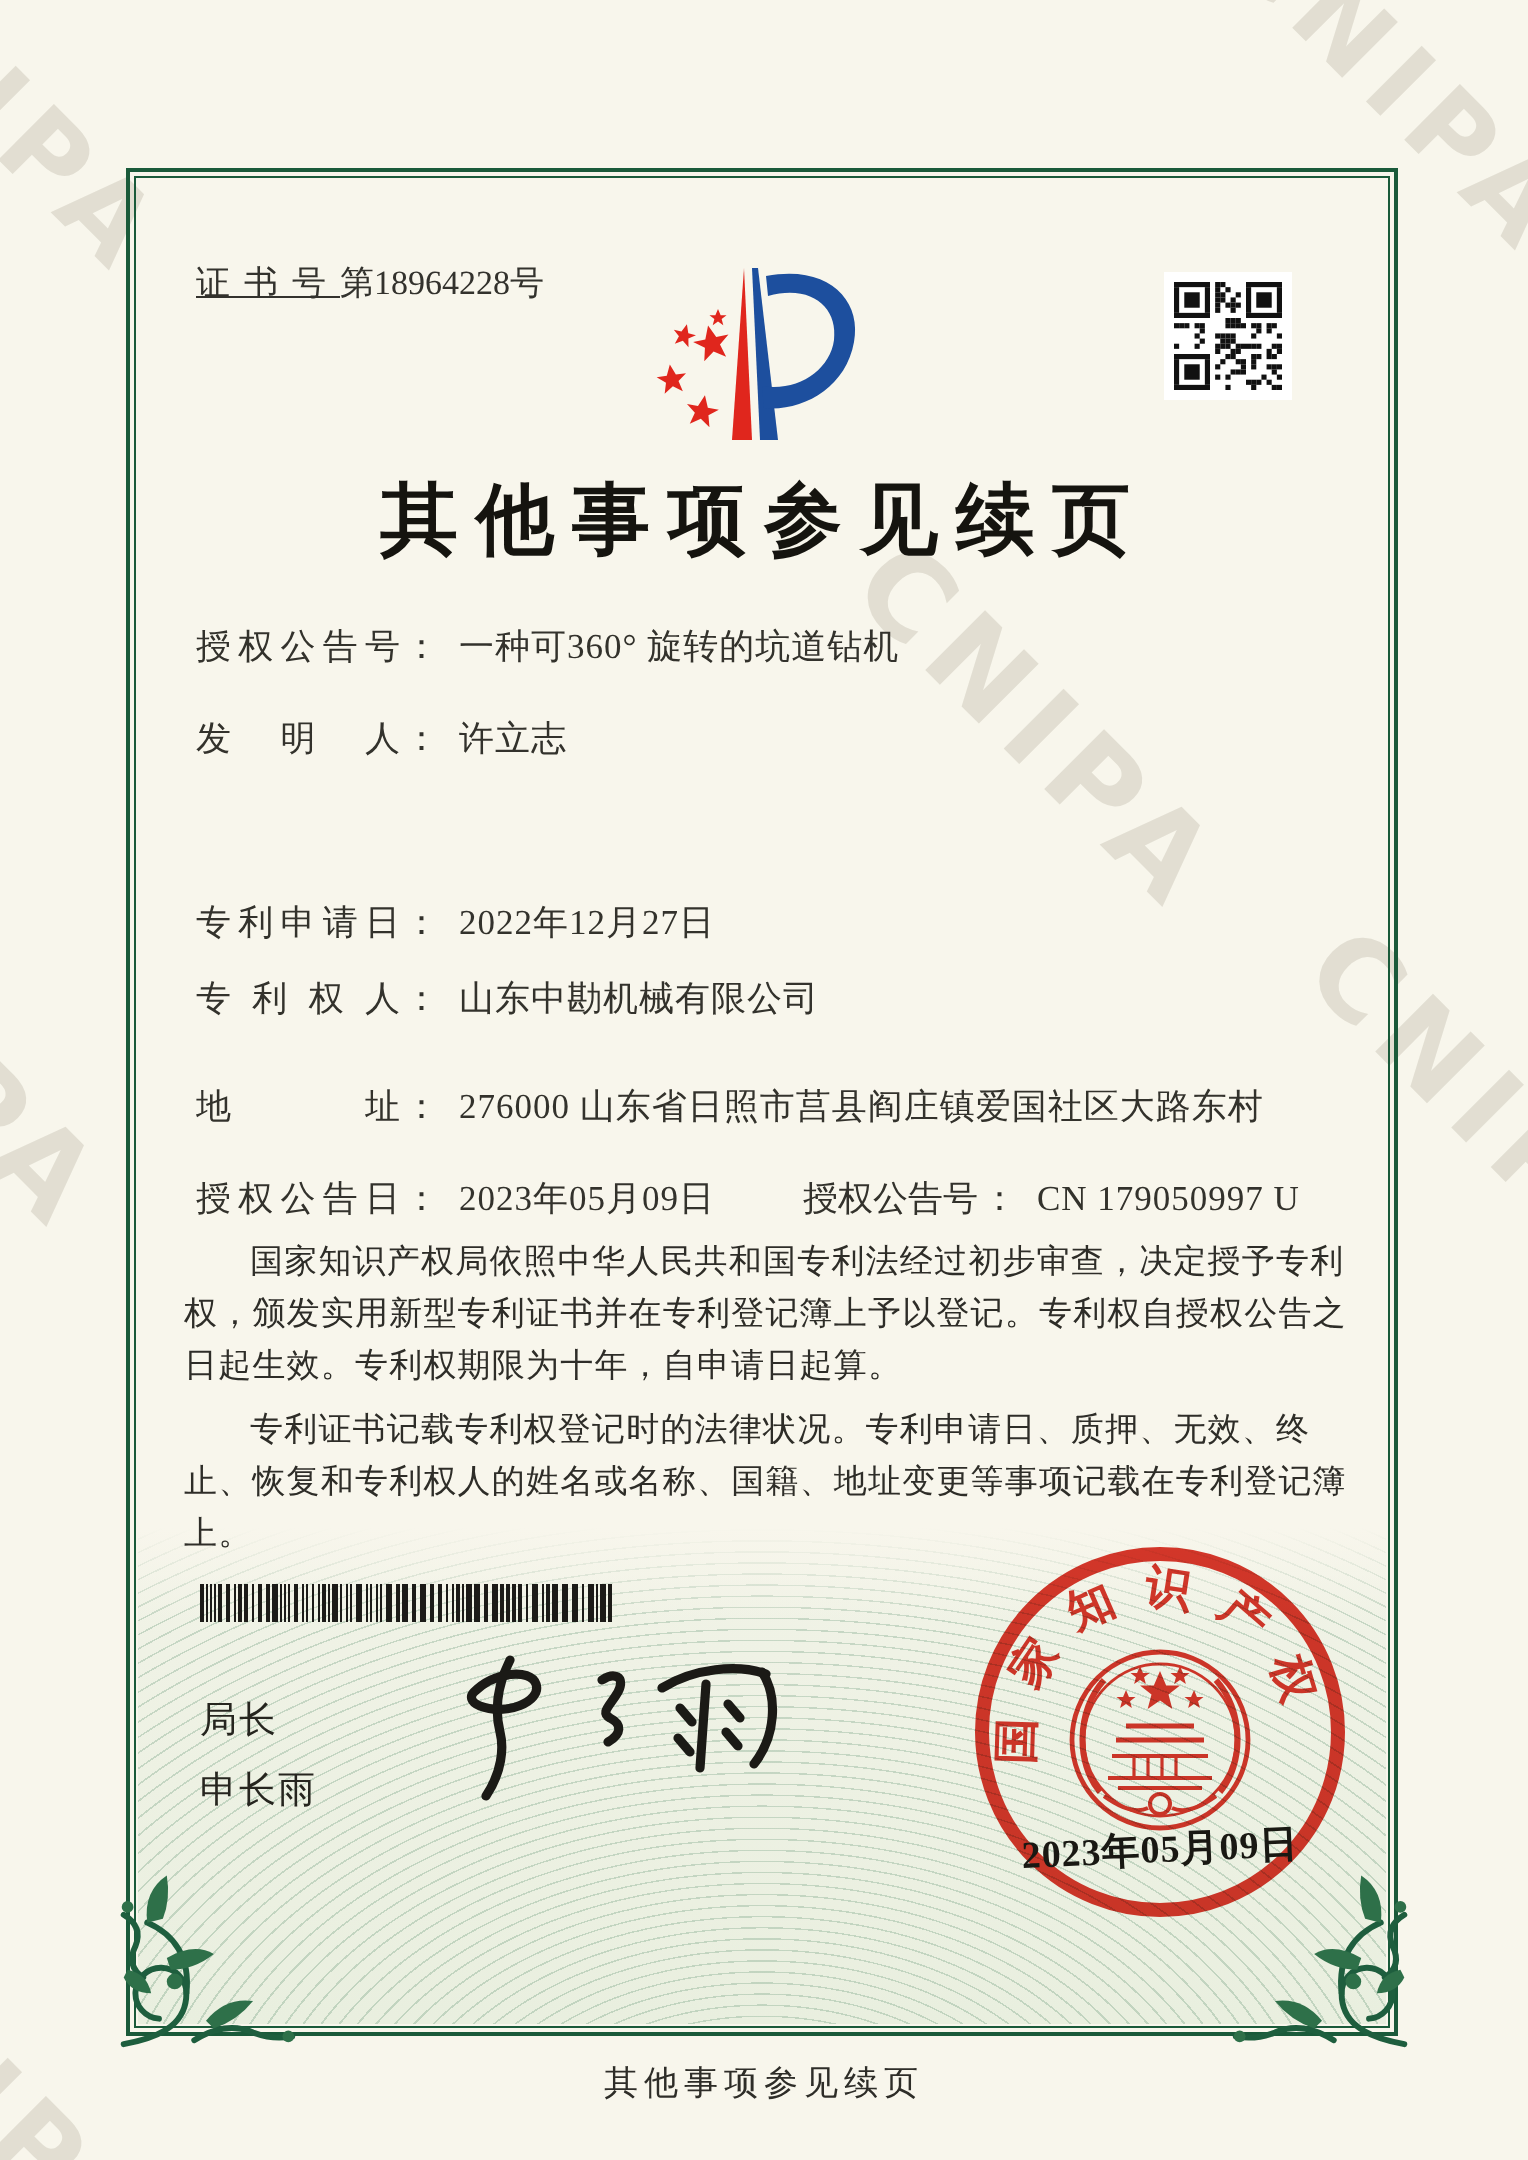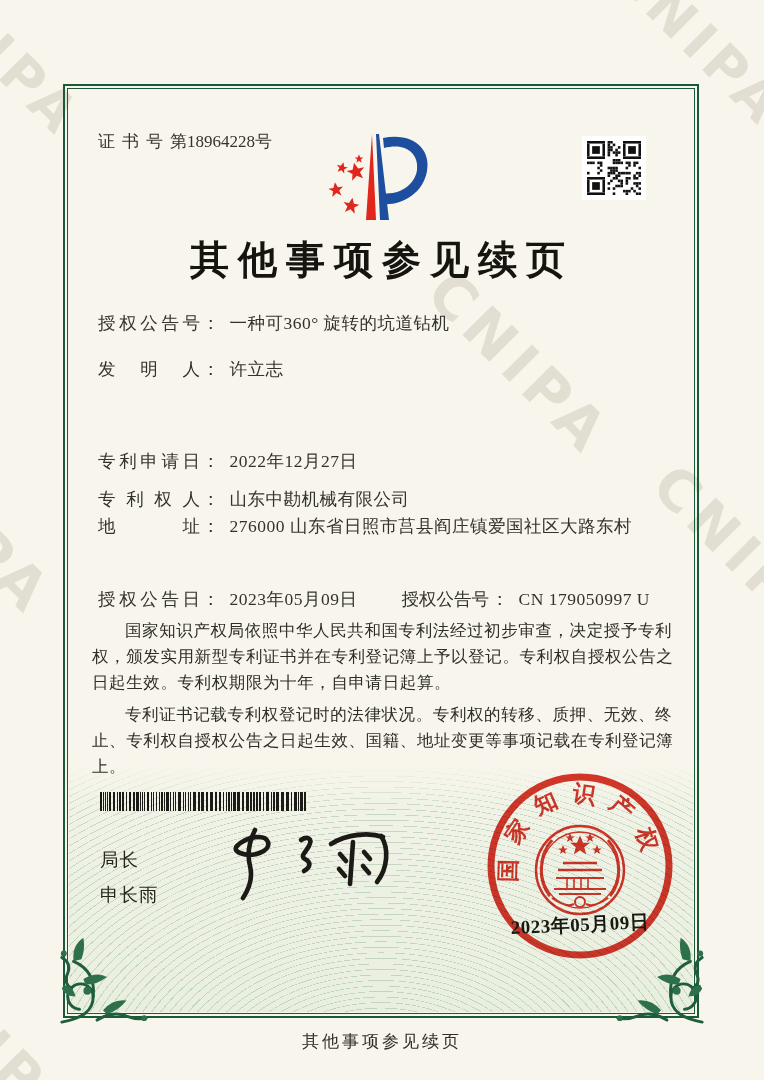--- a/index.html
+++ b/index.html
@@ -25,21 +25,21 @@
        repeating-radial-gradient(1100px 760px at 50% 132%,
           rgba(35,105,65,0.20) 0 1px, rgba(35,105,65,0) 1px 8px),
        linear-gradient(#f1f3e7,#e9efdf);}
   .guilloche::before{content:"";position:absolute;left:0;right:0;top:0;height:46px;
        background:linear-gradient(var(--paper),rgba(248,246,236,0));}
 
   .flourish{position:absolute;z-index:3;}
 
   
   .certno{position:absolute;left:98px;top:130px;font-size:17px;color:#33322d;z-index:2;}
-  .certno .sp{letter-spacing:7px;}
+  .certno .sp{letter-spacing:7px;text-decoration:underline;}
   .logo{position:absolute;left:296px;top:126px;z-index:2;}
   .qr{position:absolute;left:582px;top:136px;width:64px;height:64px;background:#fff;
       padding:5px;z-index:2;}
   .qr svg{display:block;width:54px;height:54px;}
 
   .title{position:absolute;left:0;right:0;top:233px;text-align:center;
      font-size:39px;font-weight:bold;letter-spacing:9px;color:#15140f;z-index:2;}
 
   
   .frow{position:absolute;left:98px;font-size:17.5px;color:#33322c;z-index:2;white-space:nowrap;}
@@ -272,30 +272,30 @@
   </div>
   <div class="frow" style="top:357px">
     <span class="flabel">发明人</span><span class="fcolon">：</span><span class="fval">许立志</span>
   </div>
   <div class="frow" style="top:449px">
     <span class="flabel">专利申请日</span><span class="fcolon">：</span><span class="fval">2022年12月27日</span>
   </div>
   <div class="frow" style="top:487px">
     <span class="flabel">专利权人</span><span class="fcolon">：</span><span class="fval">山东中勘机械有限公司</span>
   </div>
-  <div class="frow" style="top:514px">
+  <div class="frow" style="top:541px">
     <span class="flabel">地址</span><span class="fcolon">：</span><span class="fval">276000 山东省日照市莒县阎庄镇爱国社区大路东村</span>
   </div>
   <div class="frow" style="top:587px">
     <span class="flabel">授权公告日</span><span class="fcolon">：</span><span class="fval">2023年05月09日</span><span class="fgap"></span><span>授权公告号</span><span class="fcolon">：</span><span class="fval">CN 179050997 U</span>
   </div>
 
   <div class="paras">
     <p>国家知识产权局依照中华人民共和国专利法经过初步审查，决定授予专利权，颁发实用新型专利证书并在专利登记簿上予以登记。专利权自授权公告之日起生效。专利权期限为十年，自申请日起算。</p>
-    <p>专利证书记载专利权登记时的法律状况。专利权的转移、质押、无效、终止、专利权自授权公告之日起生效、国籍、地址变更等事项记载在专利登记簿上。</p>
+    <p>专利证书记载专利权登记时的法律状况。专利申请日、质押、无效、终止、恢复和专利权人的姓名或名称、国籍、地址变更等事项记载在专利登记簿上。</p>
   </div>
 
   <div class="barcode" id="barcode">
       <i style="width: 2px; background: rgb(28, 27, 24); margin-right: 1px;"></i>
       <i style="width: 1px; background: rgb(28, 27, 24); margin-right: 1px;"></i>
       <i style="width: 1px; background: rgb(28, 27, 24); margin-right: 1px;"></i>
       <i style="width: 1px; background: rgb(28, 27, 24); margin-right: 1px;"></i>
       <i style="width: 2px; background: rgb(28, 27, 24); margin-right: 2px;"></i>
       <i style="width: 2px; background: rgb(28, 27, 24); margin-right: 2px;"></i>
       <i style="width: 1px; background: rgb(28, 27, 24); margin-right: 1px;"></i>

